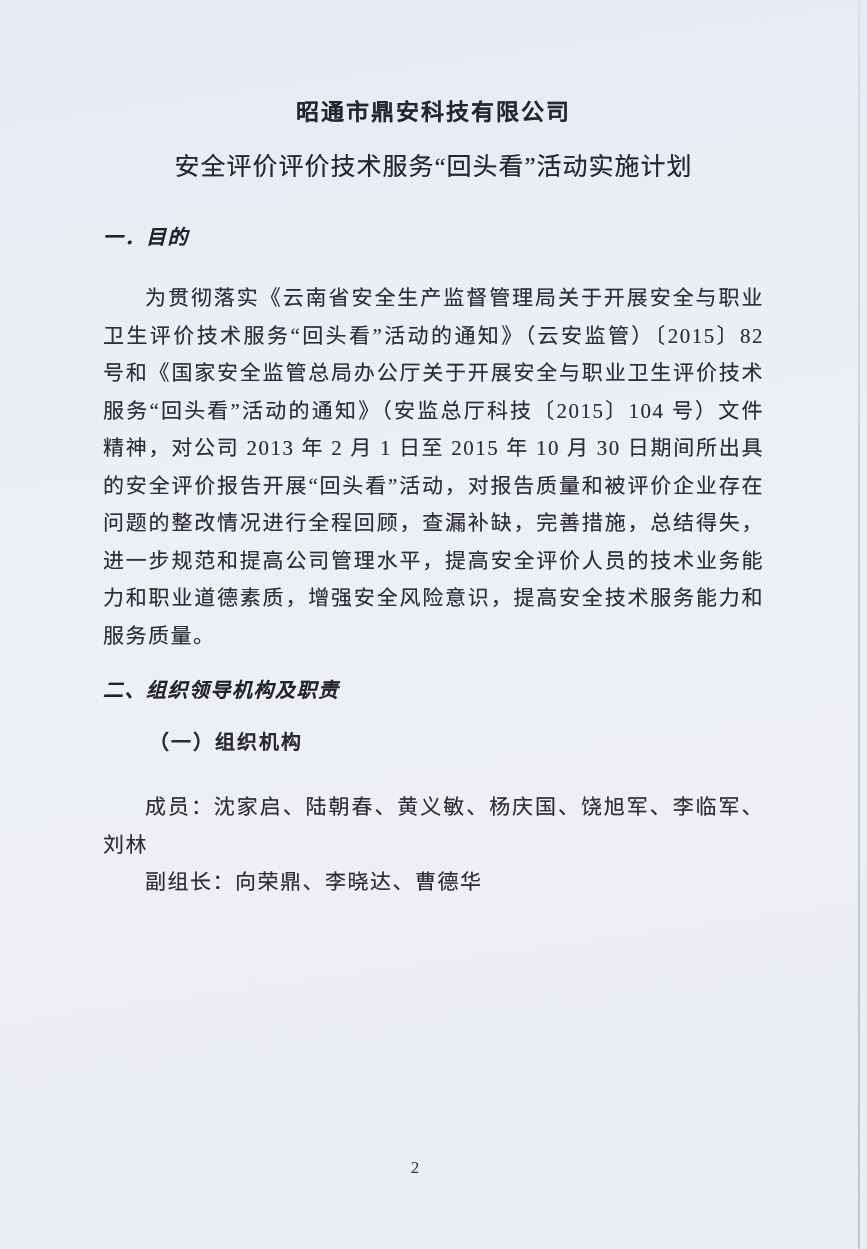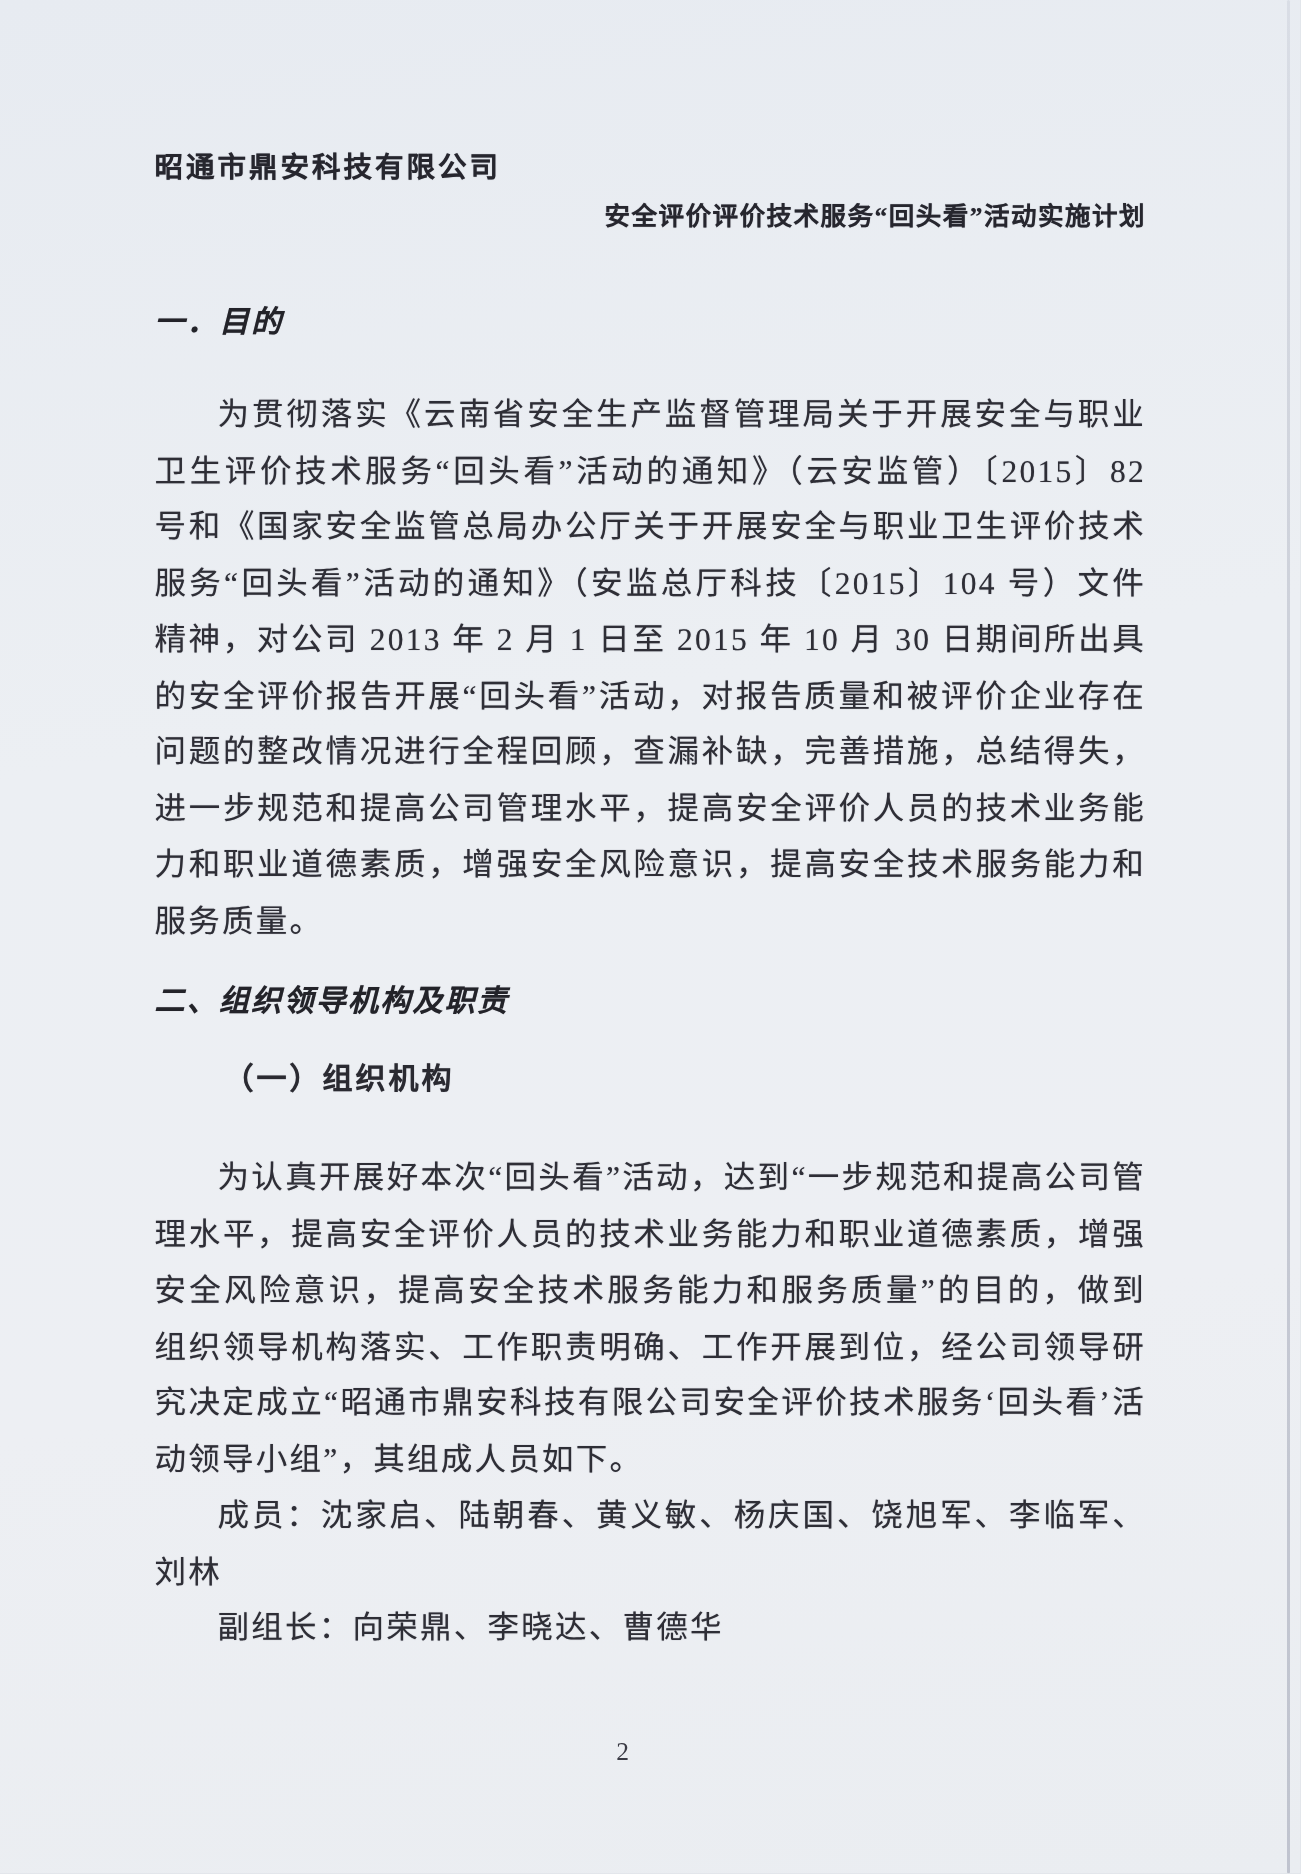--- a/index.html
+++ b/index.html
@@ -32,32 +32,34 @@
       rgba(140,145,165,0.38) 45%,
       rgba(140,145,165,0.45) 100%);
     border-radius: 2px;
   }
 
   .content {
     padding: 97px 103px 0 103px;
   }
 
   .doc-title {
-    font-size: 19px;
+    text-align: center;
+    font-size: 23px;
     font-weight: bold;
     letter-spacing: 2px;
     line-height: 31px;
     color: #26262e;
+    margin-bottom: 22px;
     text-shadow: 0 0 0.5px rgba(40,40,55,0.55);
   }
 
   .doc-subtitle {
-    text-align: right;
-    font-size: 17px;
-    font-weight: bold;
+    text-align: center;
+    font-size: 25px;
+    font-weight: normal;
     letter-spacing: 1px;
     line-height: 34px;
     color: #26262e;
     margin-bottom: 40px;
     text-shadow: 0 0 0.5px rgba(40,40,55,0.55);
   }
 
   .sec-heading {
     font-family: "Liberation Sans", sans-serif;
     font-size: 20px;
@@ -125,21 +127,20 @@
     <h2 class="doc-subtitle">安全评价评价技术服务“回头看”活动实施计划</h2>
 
     <h3 class="sec-heading first">一．目的</h3>
 
     <p class="body-para">为贯彻落实《云南省安全生产监督管理局关于开展安全与职业卫生评价技术服务“回头看”活动的通知》（云安监管）〔2015〕82 号和《国家安全监管总局办公厅关于开展安全与职业卫生评价技术服务“回头看”活动的通知》（安监总厅科技〔2015〕104 号）文件精神，对公司 2013 年 2 月 1 日至 2015 年 10 月 30 日期间所出具的安全评价报告开展“回头看”活动，对报告质量和被评价企业存在问题的整改情况进行全程回顾，查漏补缺，完善措施，总结得失，进一步规范和提高公司管理水平，提高安全评价人员的技术业务能力和职业道德素质，增强安全风险意识，提高安全技术服务能力和服务质量。</p>
 
     <h3 class="sec-heading second">二、组织领导机构及职责</h3>
 
     <h4 class="sub-heading">（一）组织机构</h4>
 
-    <p class="body-para">为认真开展好本次“回头看”活动，达到“一步规范和提高公司管理水平，提高安全评价人员的技术业务能力和职业道德素质，增强安全风险意识，提高安全技术服务能力和服务质量”的目的，做到组织领导机构落实、工作职责明确、工作开展到位，经公司领导研究决定成立“昭通市鼎安科技有限公司安全评价技术服务‘回头看’活动领导小组”，其组成人员如下。</p>
 
 
     <p class="member-line">成员：沈家启、陆朝春、黄义敏、杨庆国、饶旭军、李临军、刘林</p>
 
     <p class="member-line">副组长：向荣鼎、李晓达、曹德华</p>
 
   </div>
 
   <div class="page-number">2</div>
 

